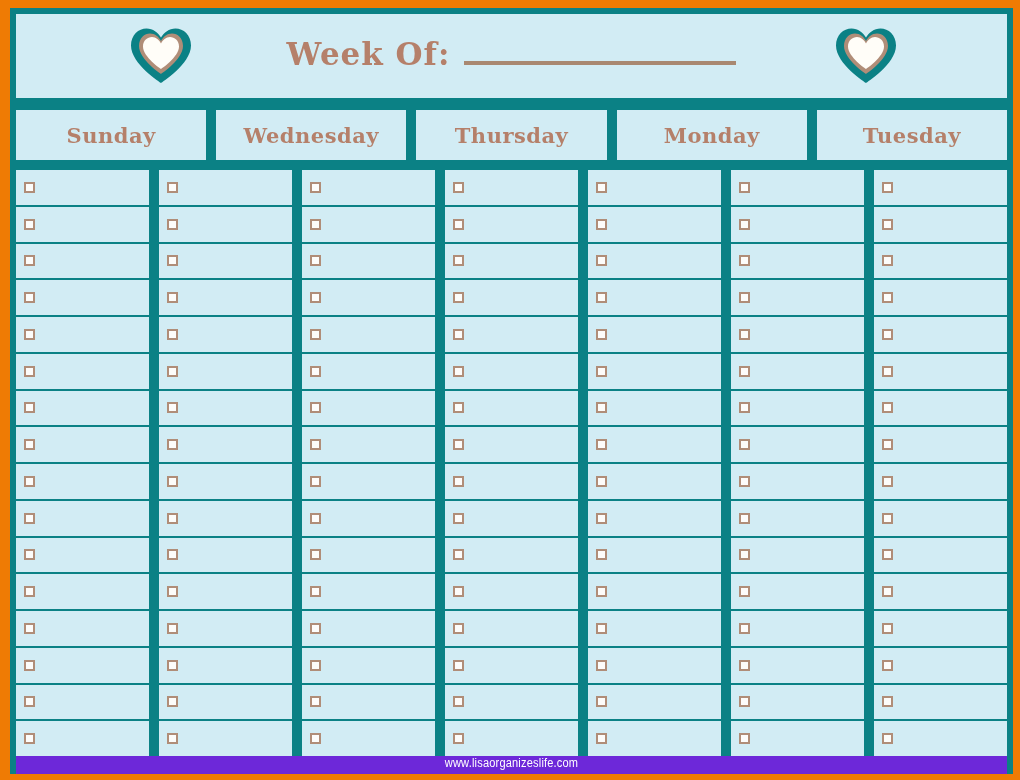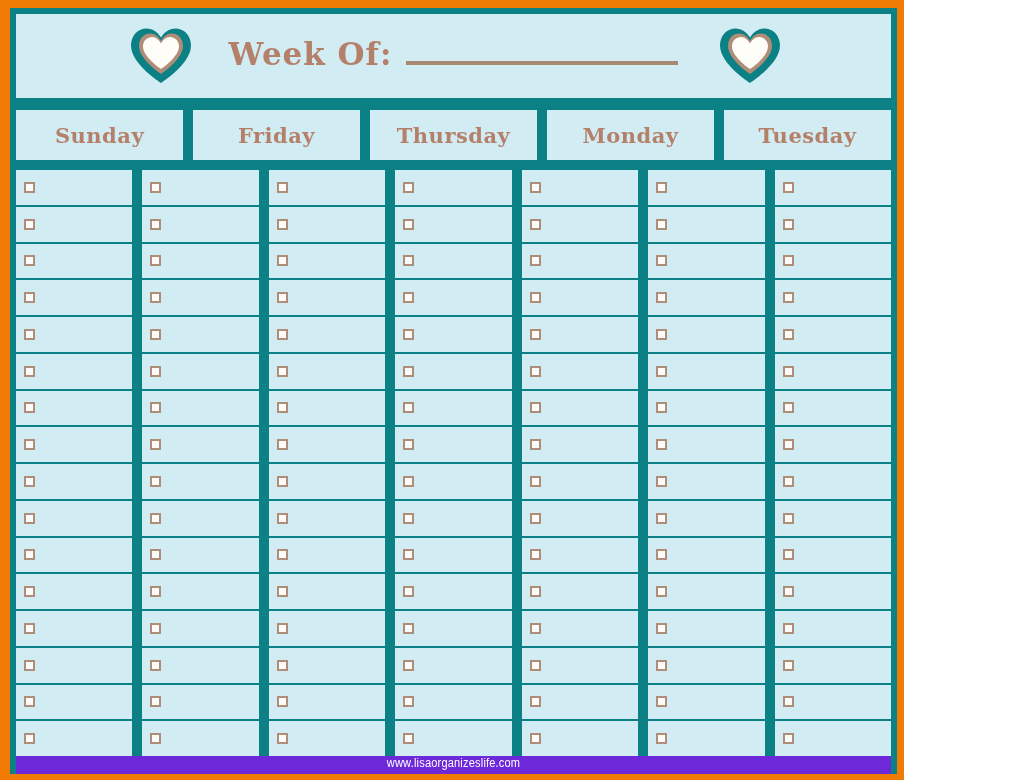--- a/index.html
+++ b/index.html
@@ -8,21 +8,21 @@
     padding: 0;
     background: #ffffff;
   }
   body {
     font-family: "Liberation Serif", serif;
   }
 
   
   .page {
     position: relative;
-    width: 904px;
+    width: 1020px;
     height: 780px;
     box-sizing: border-box;
     background: #ef7b04;          
     padding: 8px 7px 6px 10px;
     overflow: hidden;
   }
   .teal-frame {
     position: relative;
     width: 100%;
     height: 100%;
@@ -182,21 +182,21 @@
       </div>
     </div>
 
     <div class="grid-gap"></div>
 
     <div class="dayrow" id="dayrow">
         <div class="daycell">
           <span class="dayname">Sunday</span>
         </div>
         <div class="daycell">
-          <span class="dayname">Friday</span>
+          <span class="dayname">Wednesday</span>
         </div>
         <div class="daycell">
           <span class="dayname">Thursday</span>
         </div>
         <div class="daycell">
           <span class="dayname">Monday</span>
         </div>
         <div class="daycell">
           <span class="dayname">Tuesday</span>
         </div>

